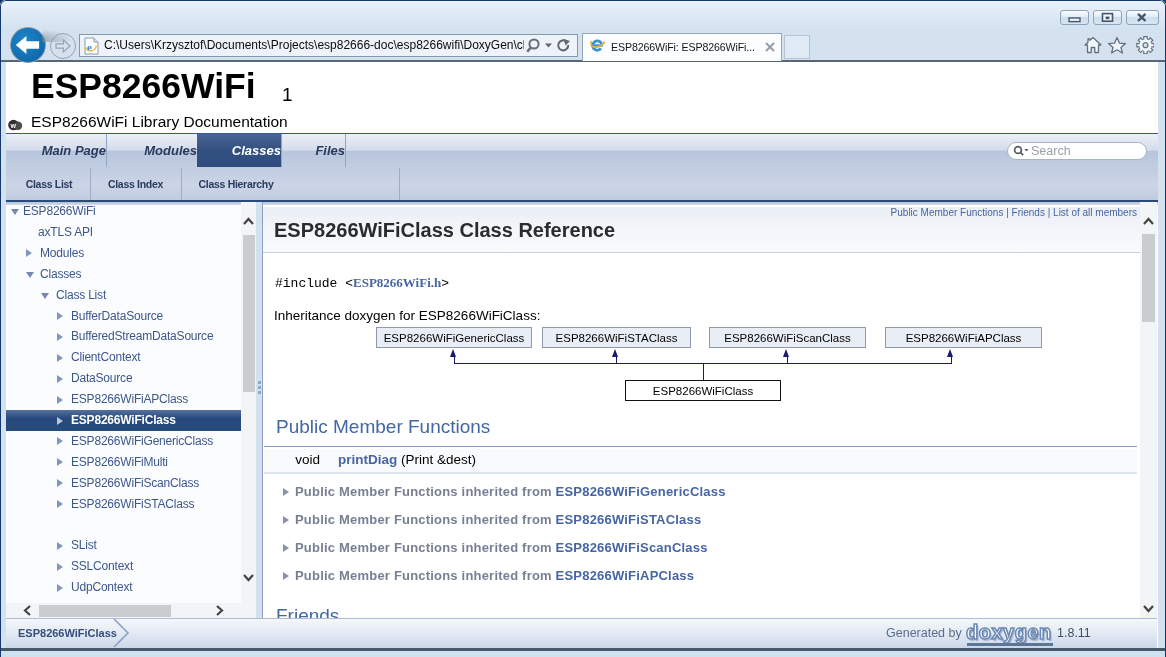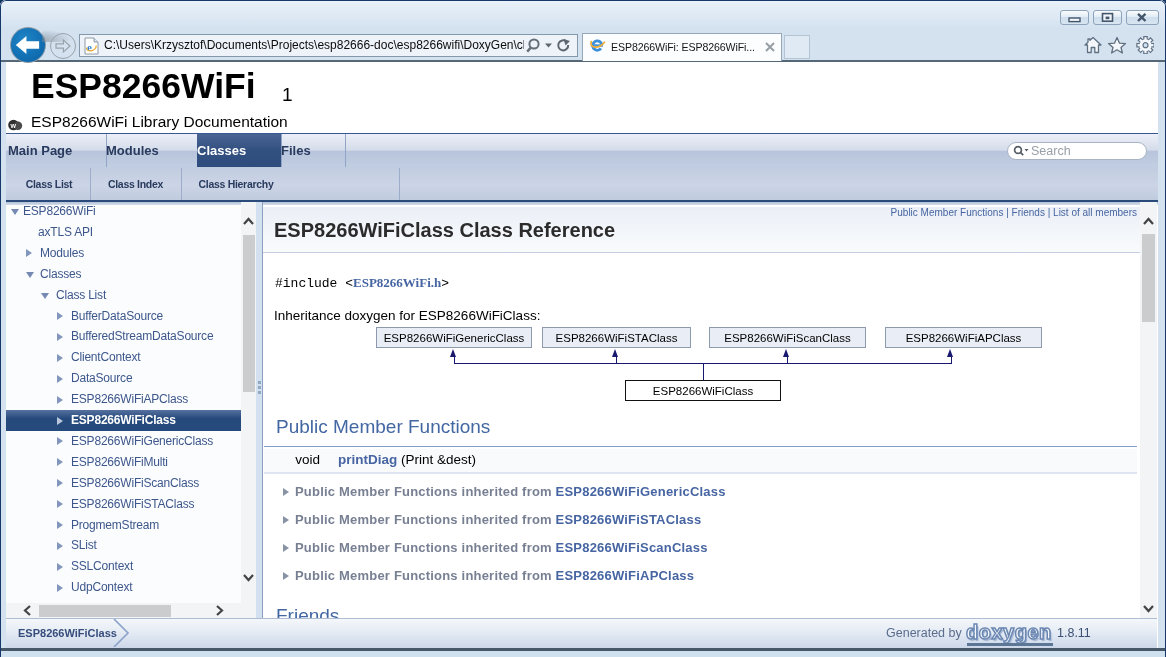--- a/index.html
+++ b/index.html
@@ -15,21 +15,21 @@
   #backbtn{position:absolute;left:10px;top:27px;width:36px;height:36px;border-radius:50%;background:radial-gradient(circle at 40% 35%,#1e85c8,#0f6bae 70%);border:1px solid #8d9aa5;box-sizing:border-box;z-index:6;}
   #fwdbtn{position:absolute;left:50px;top:33px;width:26px;height:26px;border-radius:50%;border:1px solid #99a3ab;box-sizing:border-box;z-index:6;}
   #addrbar{position:absolute;left:79px;top:34px;width:499px;height:23px;background:#eef3f9;border:1px solid #8399ab;box-sizing:border-box;z-index:6;}
   #tab1{position:absolute;left:582px;top:33px;width:200px;height:28px;background:#fcfdfe;border:1px solid #96a7b8;border-bottom:none;box-sizing:border-box;z-index:6;}
   #newtab{position:absolute;left:784px;top:35px;width:26px;height:24px;background:#dfeaf4;border:1px solid #b3c4d4;box-sizing:border-box;z-index:6;}
   
   #page{position:absolute;left:6px;top:62px;width:1152px;height:595px;background:#fff;overflow:hidden;z-index:1;}
   #rightframe{position:absolute;left:1158px;top:62px;width:8px;height:595px;background:#d4e2f0;z-index:2;}
   .nav1sep{position:absolute;top:134px;width:1px;height:33px;background:#93a5c6;z-index:3;}
   .nav2sep{position:absolute;top:168px;width:1px;height:32px;background:#9cacc9;z-index:3;}
-  .t1{position:absolute;top:134px;height:33px;line-height:33px;text-align:left;font-size:13px;font-weight:bold;color:#283a5d;z-index:3;}
+  .t1{position:absolute;top:134px;height:33px;line-height:33px;text-align:right;font-size:13px;font-weight:bold;color:#283a5d;z-index:3;font-style:italic;}
   .t2{position:absolute;top:168px;height:32px;line-height:32px;text-align:center;font-size:10.5px;letter-spacing:-0.3px;font-weight:bold;color:#283a5d;z-index:3;}
   
   .trow{position:absolute;height:21px;line-height:21px;font-size:12px;letter-spacing:-0.2px;color:#3d578c;white-space:nowrap;z-index:3;}
   .arr{position:absolute;width:0;height:0;top:6.5px;}
   .arr.r{border-left:6px solid #8296bd;border-top:4.5px solid transparent;border-bottom:4.5px solid transparent;}
   .arr.d{border-top:6px solid #7589b2;border-left:4.5px solid transparent;border-right:4.5px solid transparent;top:8px;}
   
   .gbox{position:absolute;height:21px;line-height:21px;text-align:center;font-size:11.5px;color:#000;background:#e9edf5;border:1px solid #8e99ae;box-sizing:border-box;z-index:3;}
   .gline{position:absolute;background:#191970;z-index:3;}
   .ghead{position:absolute;width:0;height:0;border-left:3.5px solid transparent;border-right:3.5px solid transparent;border-bottom:8px solid #191970;z-index:3;}
@@ -205,24 +205,20 @@
 <span class="arr r" style="left:51px;"></span>
 <span style="position:absolute;left:65px;">ESP8266WiFiMulti</span>
     </div>
 <div class="trow" style="left:6px;top:472.7px;width:235px;">
 <span class="arr r" style="left:51px;"></span>
 <span style="position:absolute;left:65px;">ESP8266WiFiScanClass</span>
     </div>
 <div class="trow" style="left:6px;top:493.6px;width:235px;">
 <span class="arr r" style="left:51px;"></span>
 <span style="position:absolute;left:65px;">ESP8266WiFiSTAClass</span>
-    </div>
-<div class="trow" style="left:6px;top:514.5px;width:235px;">
-<span class="arr r" style="left:51px;"></span>
-<span style="position:absolute;left:65px;">ProgmemStream</span>
     </div>
 <div class="trow" style="left:6px;top:535.4px;width:235px;">
 <span class="arr r" style="left:51px;"></span>
 <span style="position:absolute;left:65px;">SList</span>
     </div>
 <div class="trow" style="left:6px;top:556.3px;width:235px;">
 <span class="arr r" style="left:51px;"></span>
 <span style="position:absolute;left:65px;">SSLContext</span>
     </div>
 <div class="trow" style="left:6px;top:577.2px;width:235px;">

